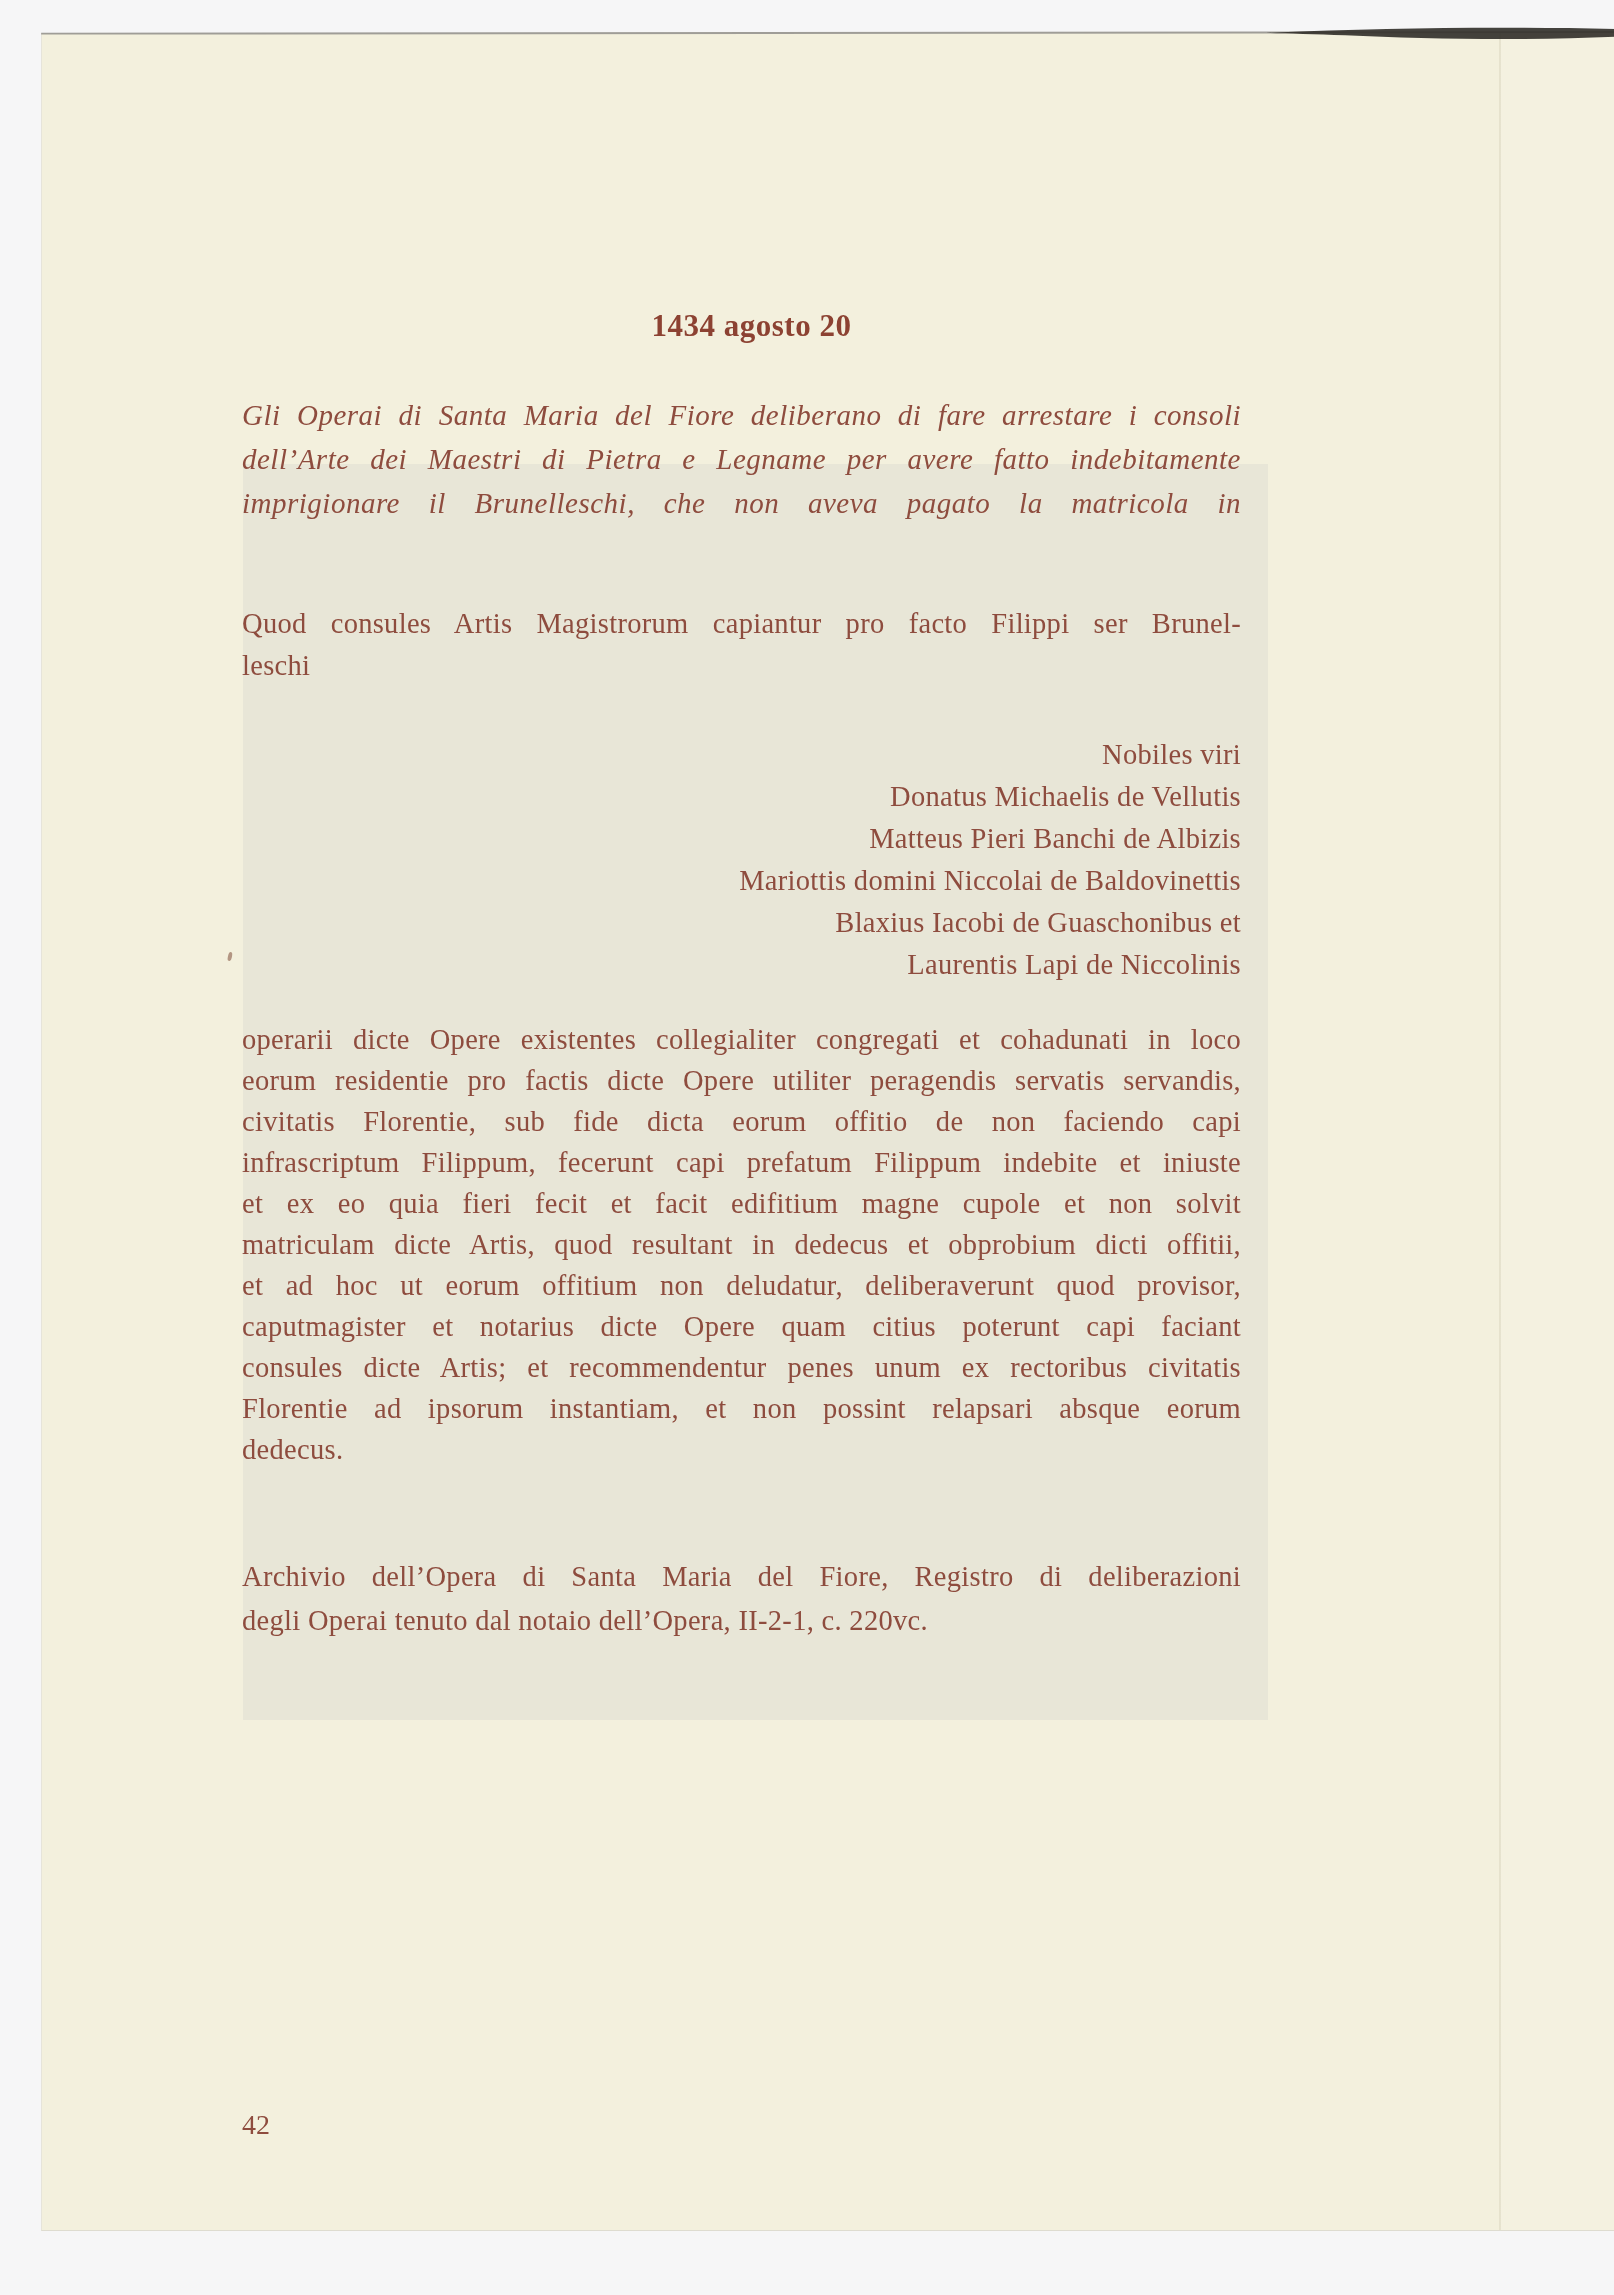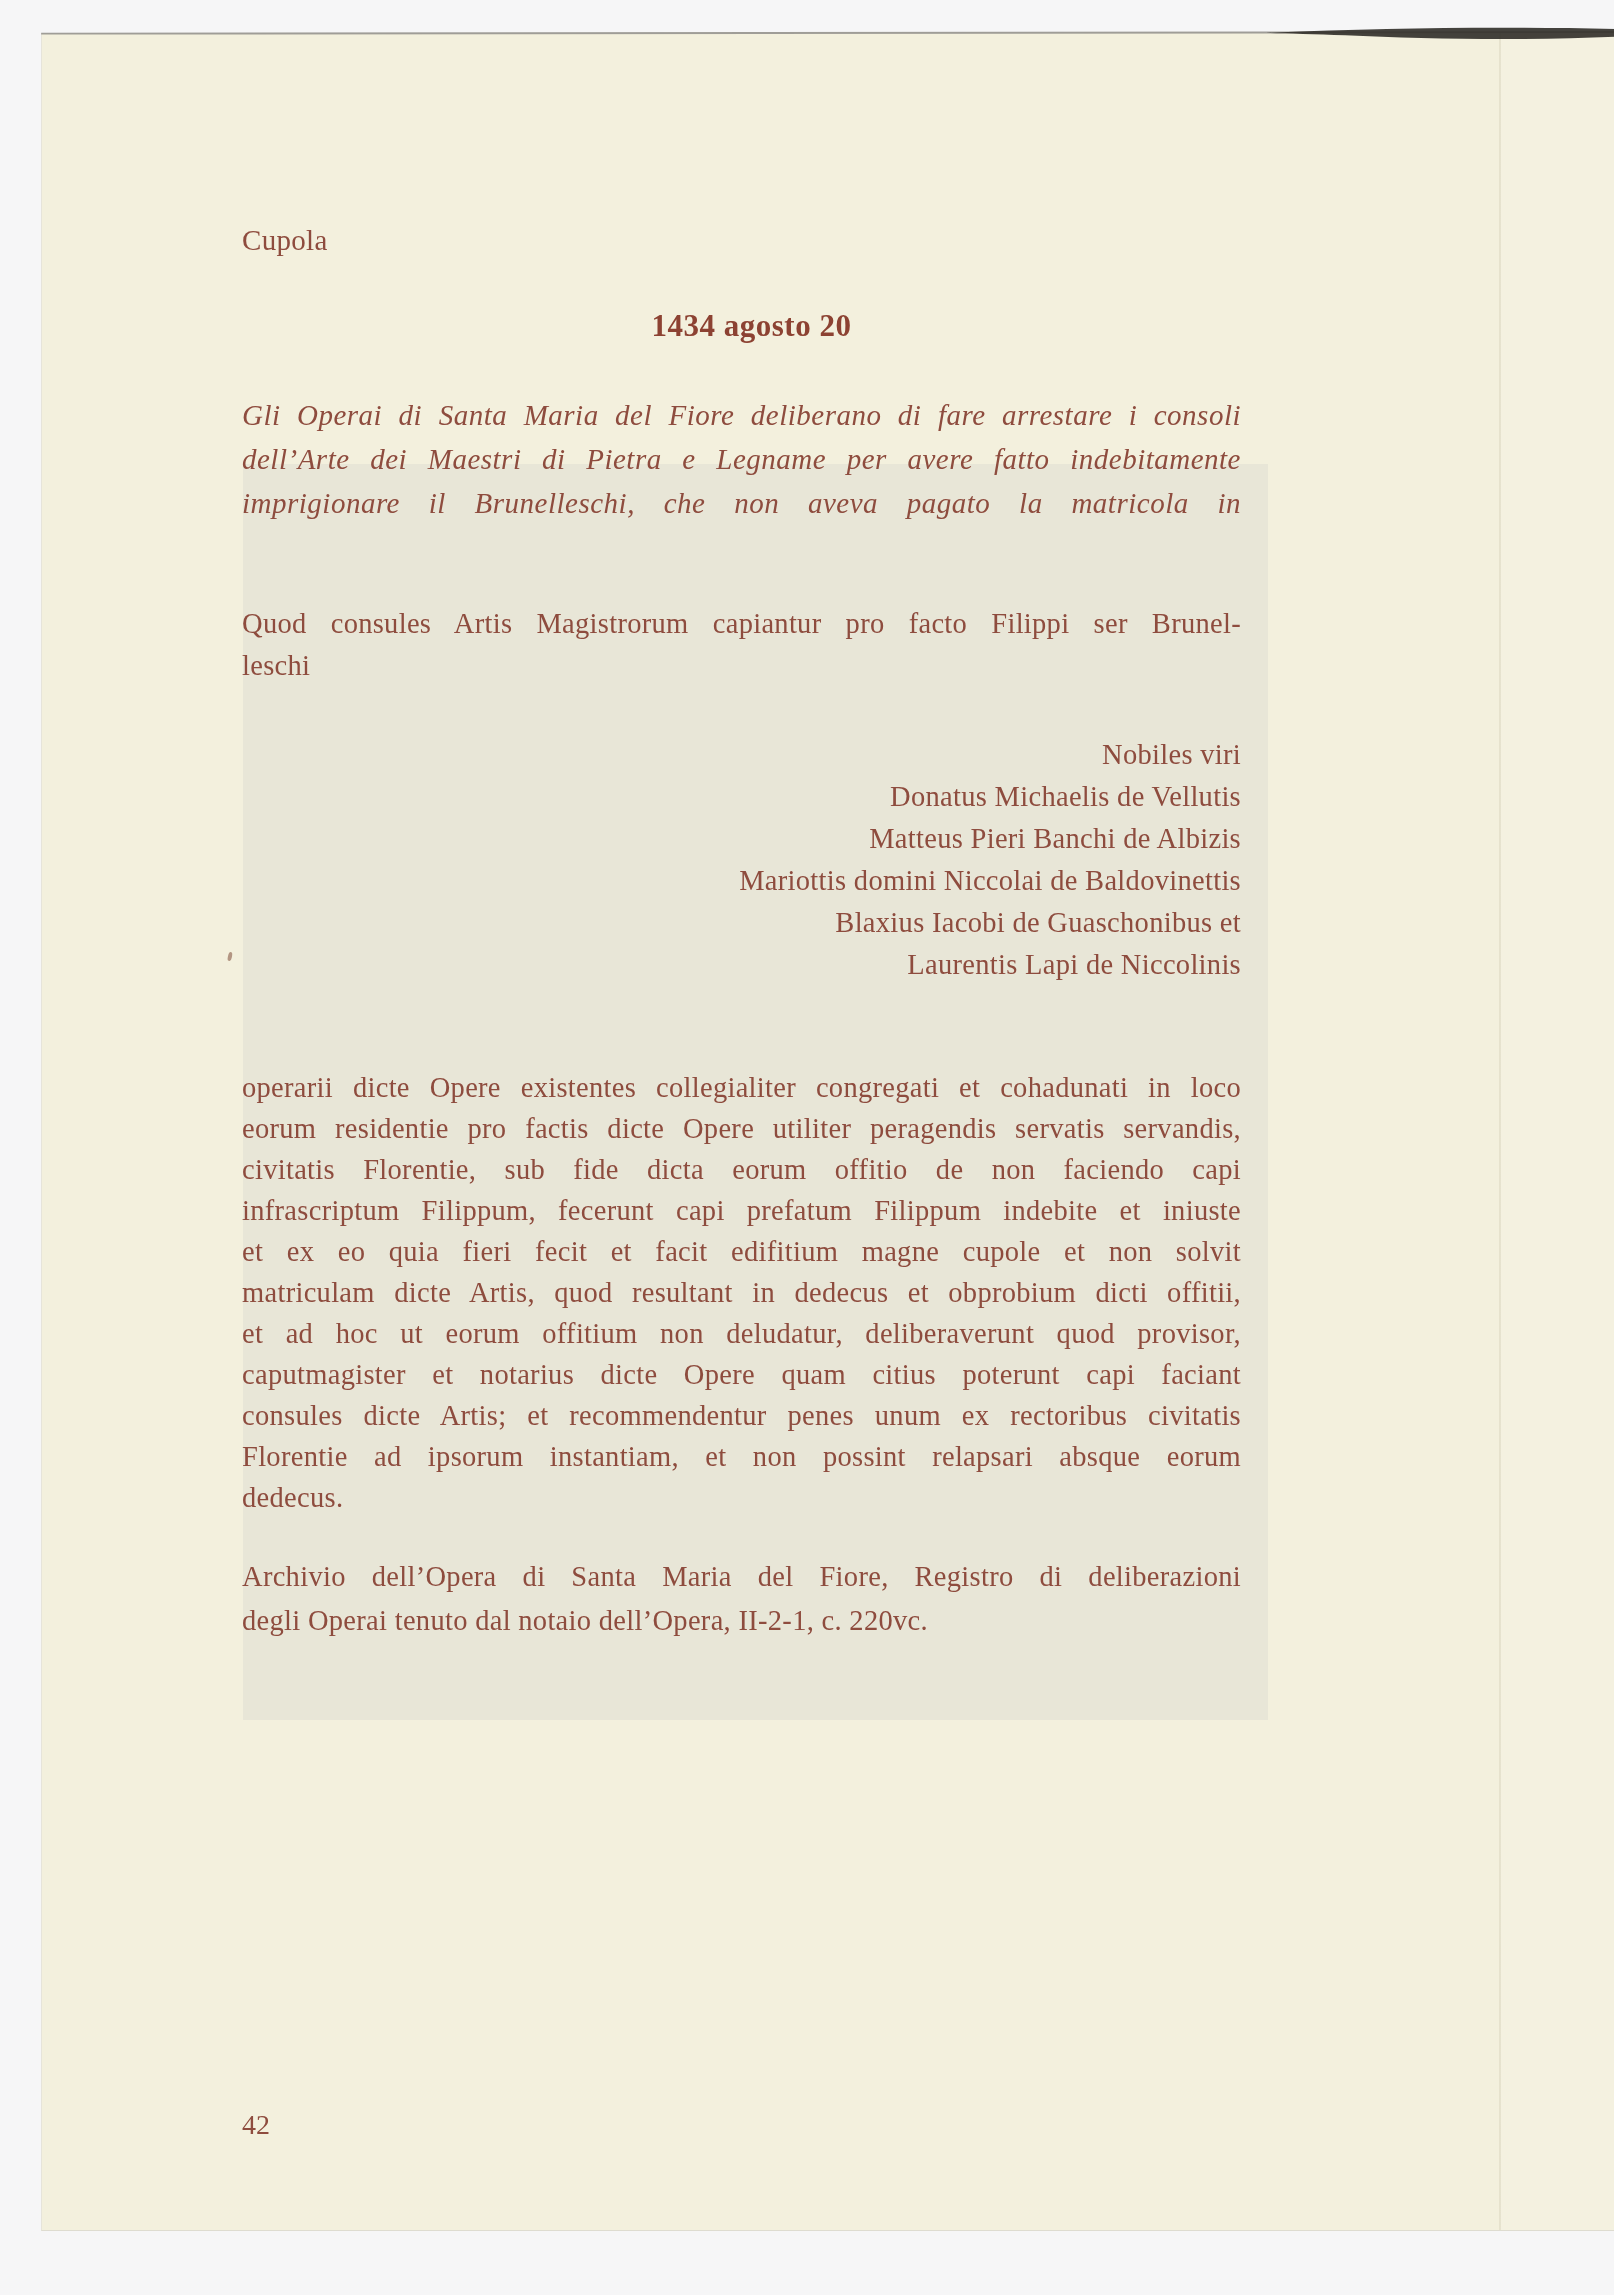--- a/index.html
+++ b/index.html
@@ -78,21 +78,21 @@
   .rubric {
     top: 570px;
     font-size: 28.5px; line-height: 42px;
   }
   .attendees {
     top: 701px;
     font-size: 28.5px; line-height: 42px;
   }
   .body-par {
     top: 986px;
-    font-size: 28.5px; line-height: 41px; margin-top: 48px;
+    font-size: 28.5px; line-height: 41px;
   }
   .citation {
     top: 1522px;
     font-size: 28.5px; line-height: 44px;
   }
   .pageno {
     position: absolute;
     left: 200px; top: 2076px;
     width: 999px;
     text-align: left;
@@ -120,21 +120,20 @@
 </style>
 </head>
 <body>
 
 <div class="page">
 
   <div class="tint"></div>
   <div class="fold"></div>
   <div class="fold-light"></div>
 
-  <div class="textcol section-label">Cupola</div>
 
   <div class="textcol date-heading">1434 agosto 20</div>
 
   <div class="textcol summary justify">
       <div class="tline">Gli Operai di Santa Maria del Fiore deliberano di fare arrestare i consoli</div>
       <div class="tline">dell’Arte dei Maestri di Pietra e Legname per avere fatto indebitamente</div>
       <div class="tline">imprigionare il Brunelleschi, che non aveva pagato la matricola in</div>
     </div>
 
   <div class="textcol rubric justify">

